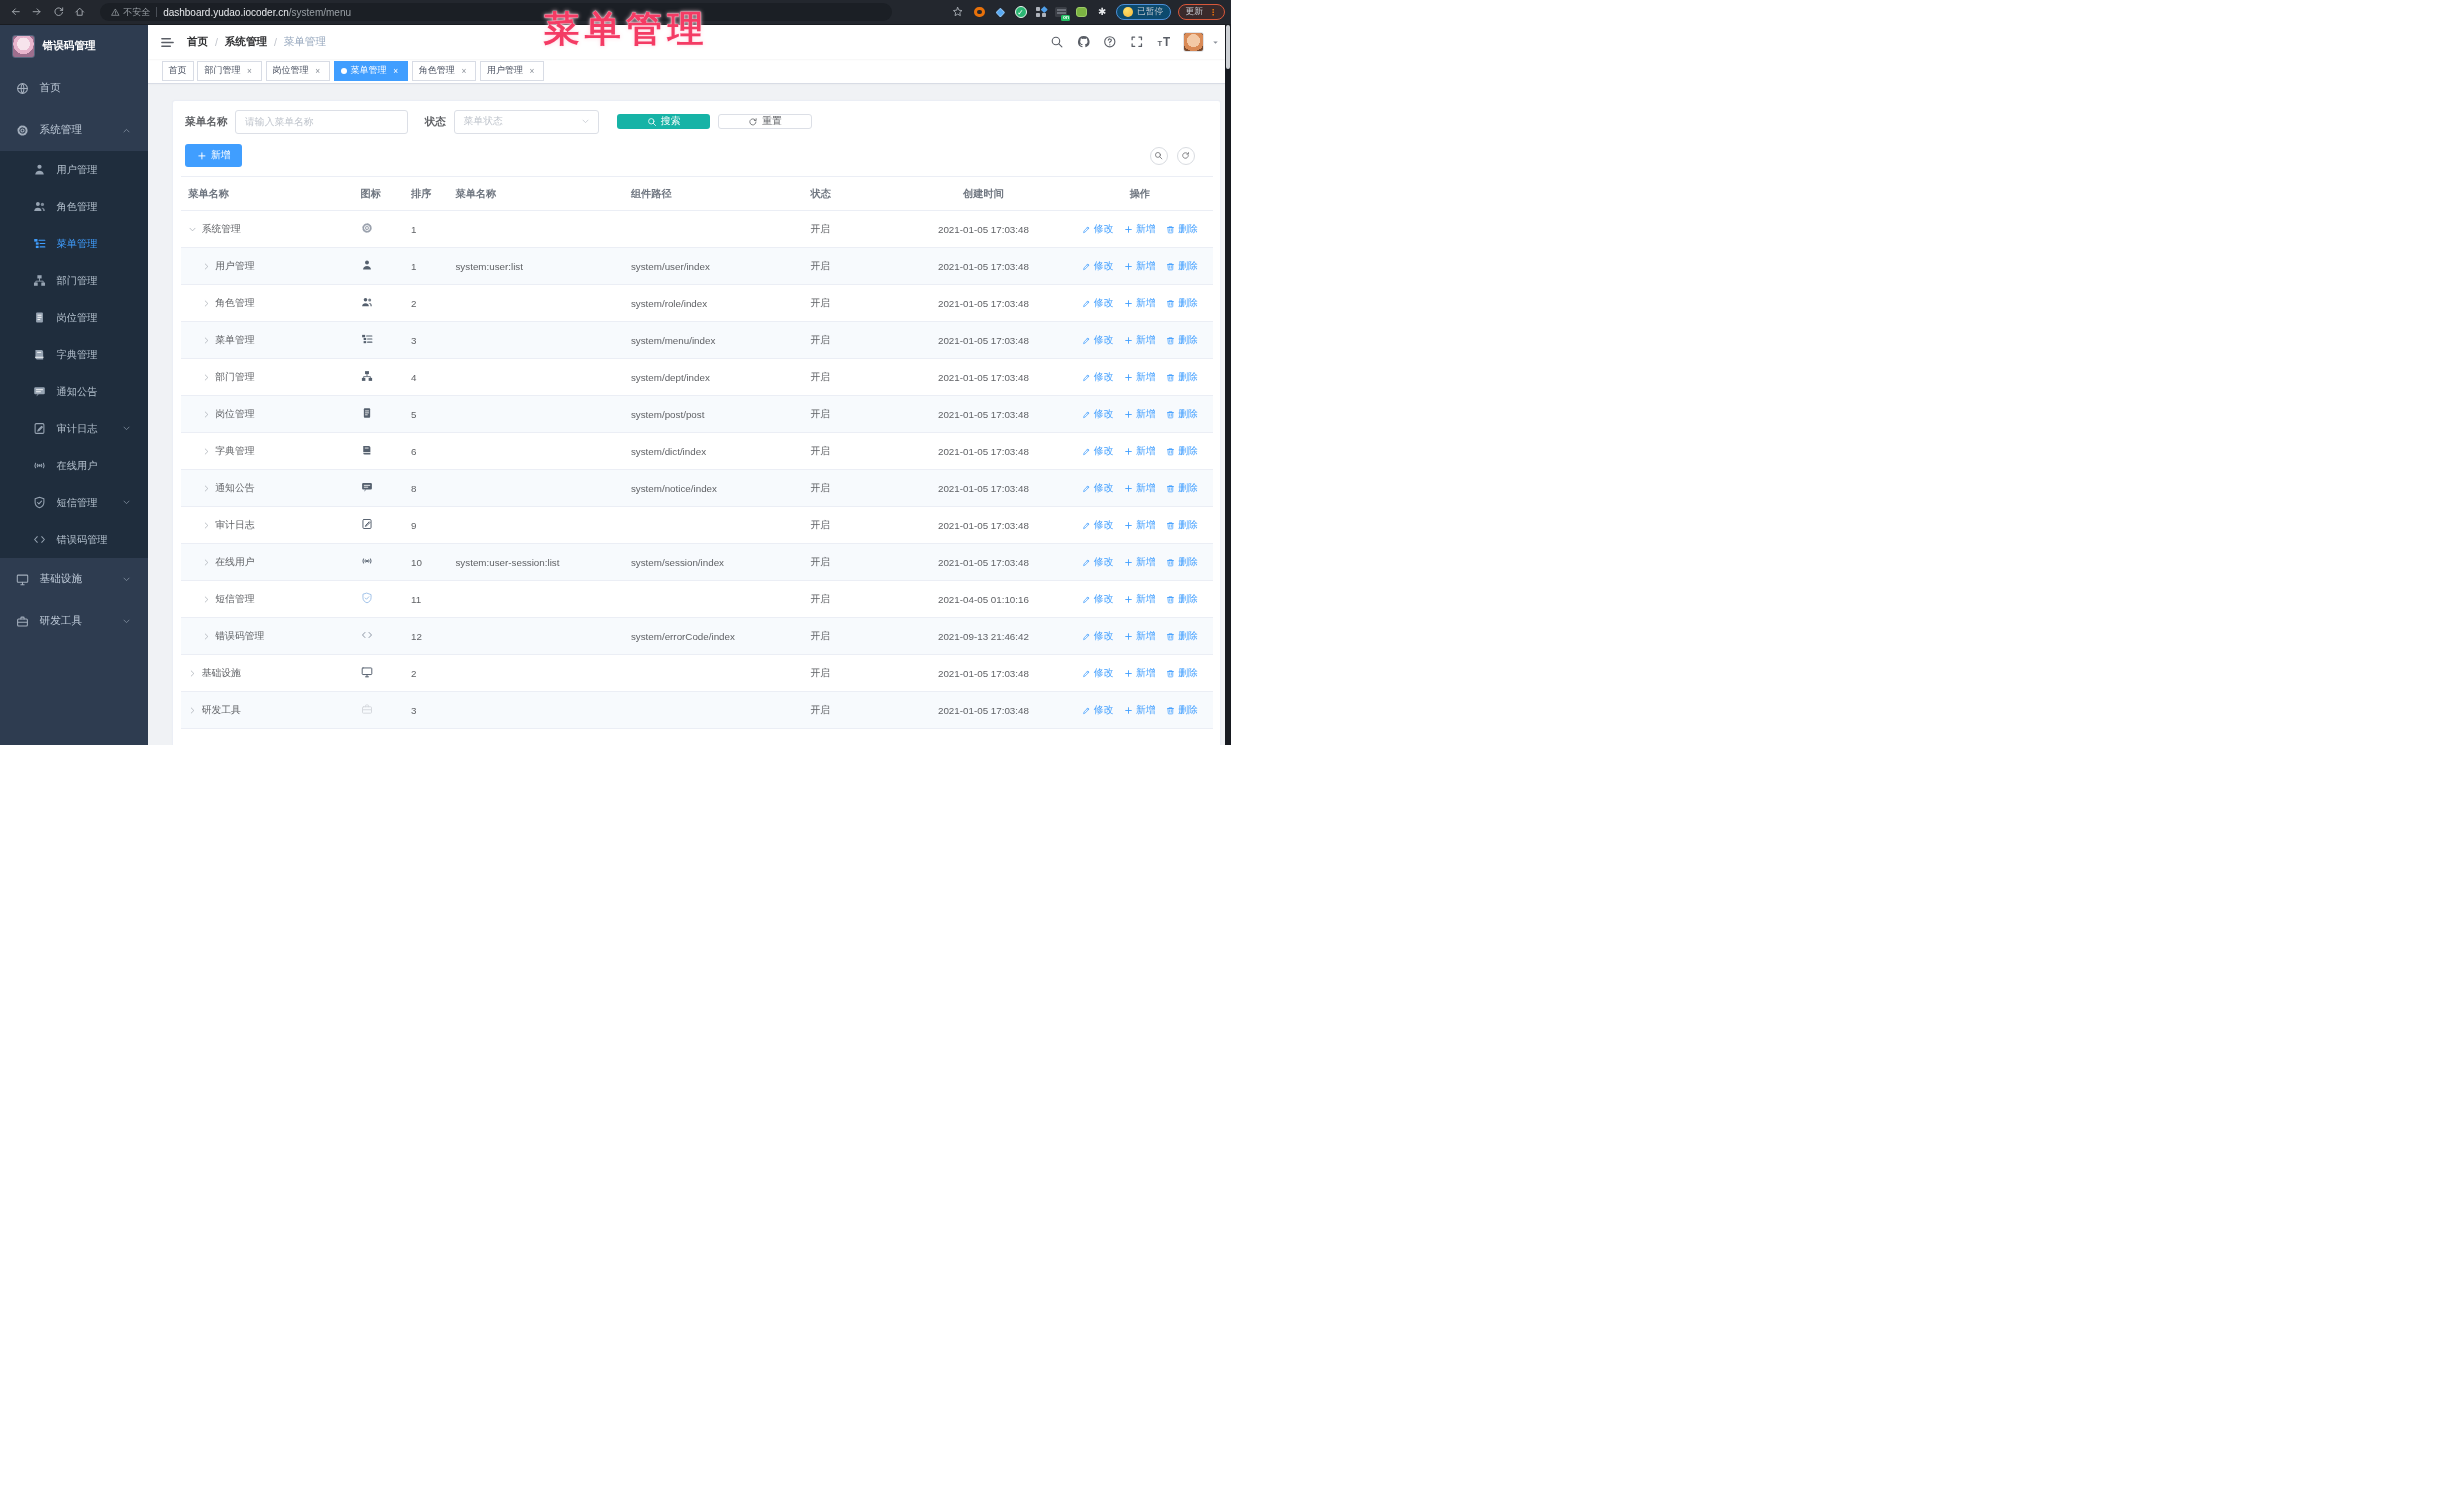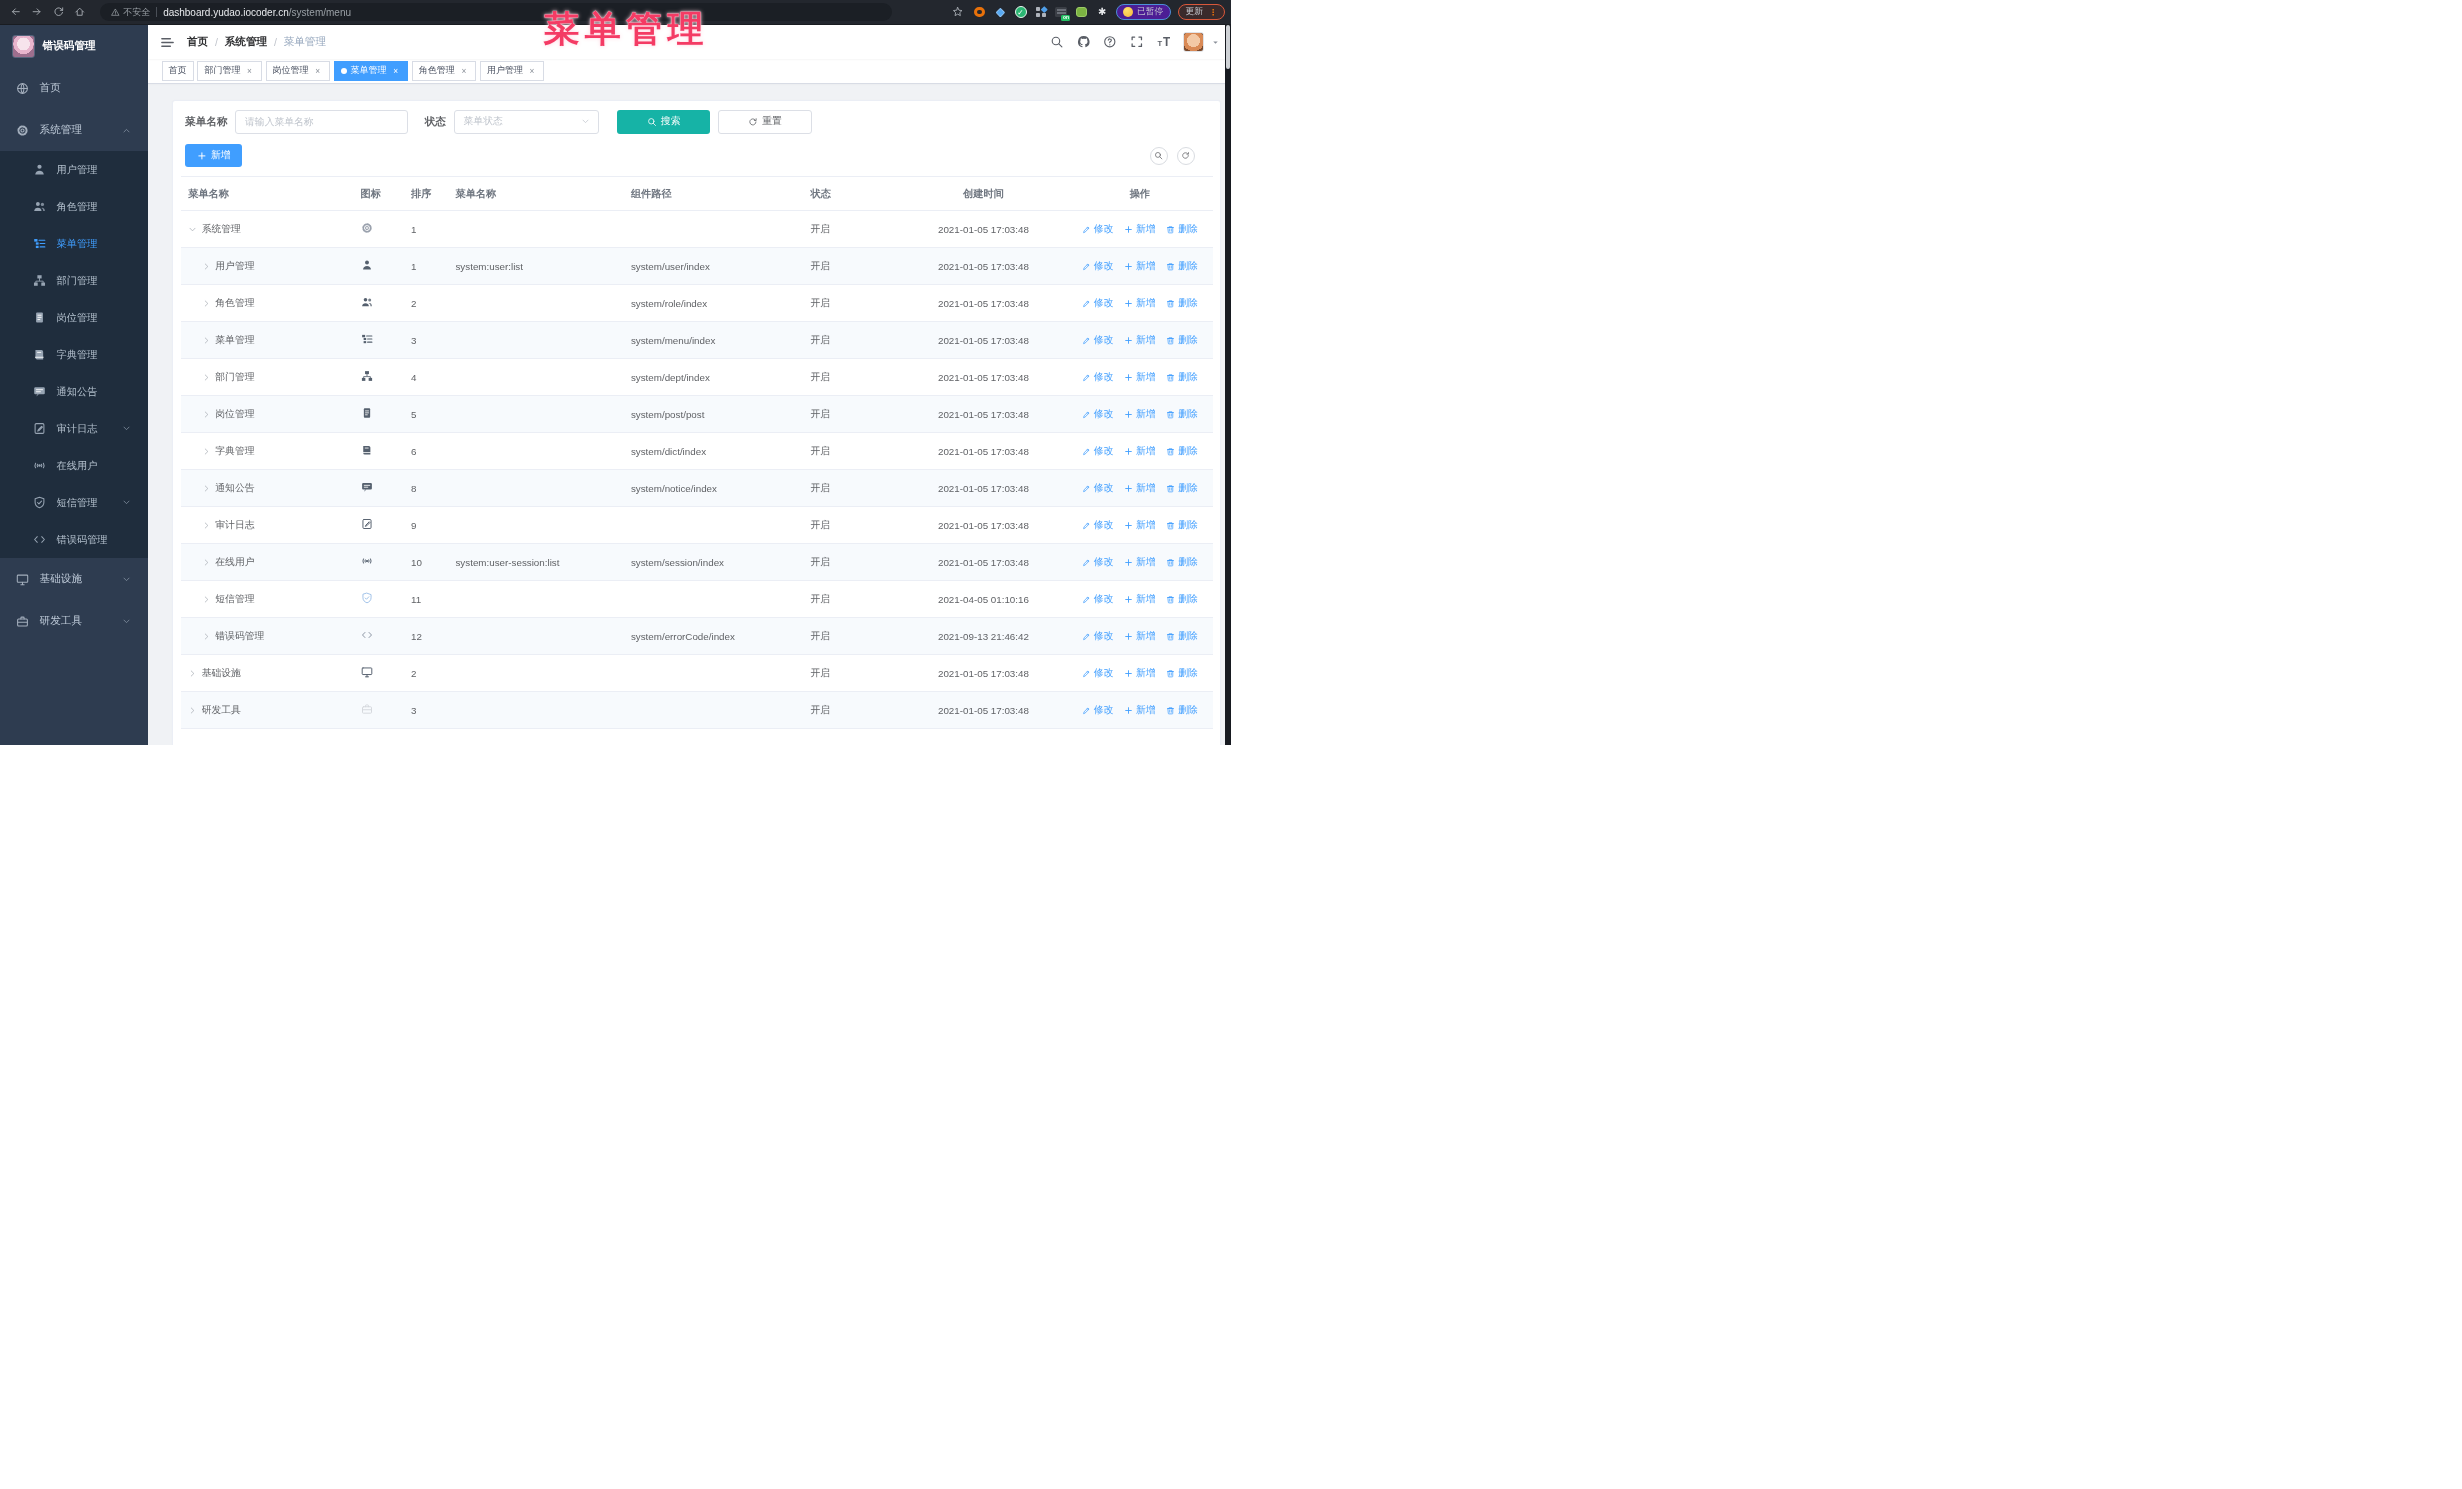--- a/index.html
+++ b/index.html
@@ -37,21 +37,21 @@
   .ext-check{ width:12px;height:12px;border-radius:50%;background:#2bb673;color:#fff;font-size:7.6px;display:flex;align-items:center;justify-content:center;border:1.5px solid #e8f6ee;}
   .ext-grid{ display:grid; grid-template-columns:4.5px 4.5px; grid-gap:1.5px; }
   .ext-grid i{ width:4.5px;height:4.5px;background:#aeb3bb;border-radius:0.8px;}
   .ext-grid i.b{ background:#4f9ee8; transform:rotate(45deg);}
   .ext-dark{ width:12px;height:9.8px;background:#3a3e45;border-radius:1.5px; position:relative;}
   .ext-dark:before{ content:""; position:absolute; left:1.5px;right:1.5px;top:2.3px; height:1.5px; background:#6b7078; box-shadow:0 3px 0 #6b7078;}
   .ext-badge{ position:absolute; right:-2.3px; bottom:-2.3px; background:#23c063; color:#fff; font-size:4.9px; line-height:6px; padding:0 1.5px; border-radius:1.5px; font-weight:bold;}
   .ext-green{ width:10.6px;height:10.6px;border-radius:3px;background:#7cb342; border:0.8px solid #9ccc65;}
   .ext-flake{ color:#e8eaed; font-size:9.8px; line-height:1;}
   .pill{ height:16.7px; border-radius:8.3px; display:flex; align-items:center; gap:3.8px; padding:0 6.8px; font-size:8.7px; white-space:nowrap;}
-  .pill-paused{ border:1.5px solid #4d8fd6; background:#4c1d95; color:#c7cbd1;}
+  .pill-paused{ border:1.5px solid #4d8fd6; background:#0c4a6e; color:#c7cbd1;}
   .emoji-face{ width:9.8px;height:9.8px;border-radius:50%; background:radial-gradient(circle at 35% 30%, #ffe06b, #f4b63a); }
   .pill-update{ border:1.5px solid #d9583b; background:#3a2a2b; color:#c7cbd1; gap:6px;}
   .dots{ color:#e8710a; font-weight:bold; letter-spacing:0; font-size:8.3px; line-height:1; }
 
   
   .app{ display:flex; height:720px; }
 
   
   .sidebar{ width:148px; flex:0 0 148px; background:#2e3c50; color:#bfcbd9; overflow:hidden;}
   .logo-row{ height:42px; display:flex; align-items:center; padding-left:12px; gap:7.6px;}
@@ -105,21 +105,21 @@
   .f-label{ font-size:10.6px; color:#606266; font-weight:bold; margin-right:7.6px; white-space:nowrap;}
   .f-label.status{ margin-left:16.7px;}
   .f-input{ width:173px; height:24px; border:0.8px solid #dcdfe6; border-radius:3px; padding:0 9px;
     font-size:9.8px; color:#606266; outline:none; font-family:inherit;}
   .f-input::placeholder{ color:#bfc4cc;}
   .f-select{ width:145px; height:24px; border:0.8px solid #dcdfe6; border-radius:3px; display:flex; align-items:center;
     padding:0 7.6px 0 9px; color:#bfc4cc; font-size:9.8px; cursor:pointer;}
   .f-select .ph{ flex:1;}
   .f-select .car{ width:9px;height:9px;color:#c0c4cc;}
   .f-select .car svg{ width:9px;height:9px;}
-  .btn{ height:24px; border-radius:3px; display:inline-flex; align-items:center; gap:4.5px; font-size:9.8px;
+  .btn{ height:15px; border-radius:3px; display:inline-flex; align-items:center; gap:4.5px; font-size:9.8px;
     padding:0 29px; cursor:pointer; border:0.8px solid transparent; white-space:nowrap;}
   .btn svg{ width:9.8px;height:9.8px;}
   .btn-search{ background:#16b3a6; color:#fff; margin-left:18px;}
   .btn-reset{ background:#fff; color:#606266; border-color:#dcdfe6; margin-left:7.6px;text-align:right;}
   .toolbar-row{ display:flex; align-items:center; margin-top:10.6px; padding-left:4.5px;}
   .btn-add{ background:#409eff; color:#fff; height:23px; padding:0 10.6px;}
   .tool-circles{ margin-left:auto; display:flex; gap:9px; padding-right:18px;}
   .circle-btn{ width:18px;height:18px;border-radius:50%;border:0.8px solid #d9dce1; color:#606266;
     display:flex;align-items:center;justify-content:center; cursor:pointer; background:#fff;}
   .circle-btn svg{ width:9px;height:9px;}

